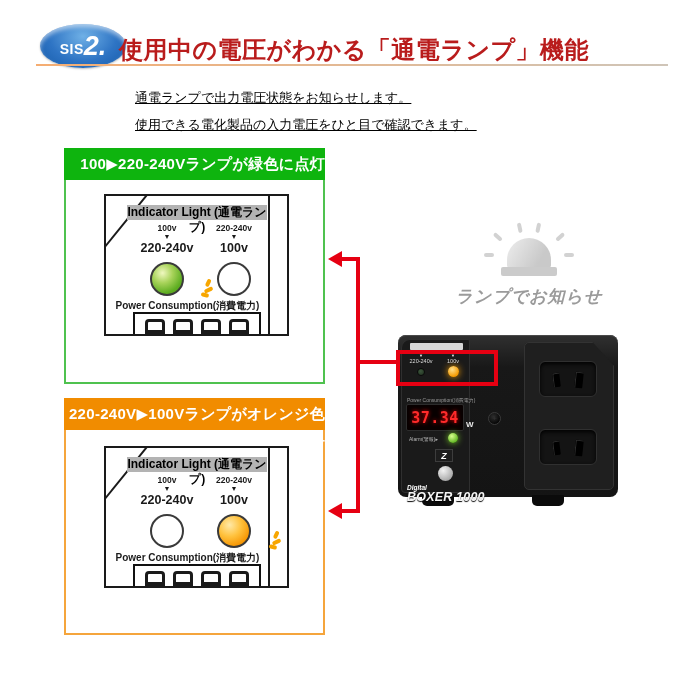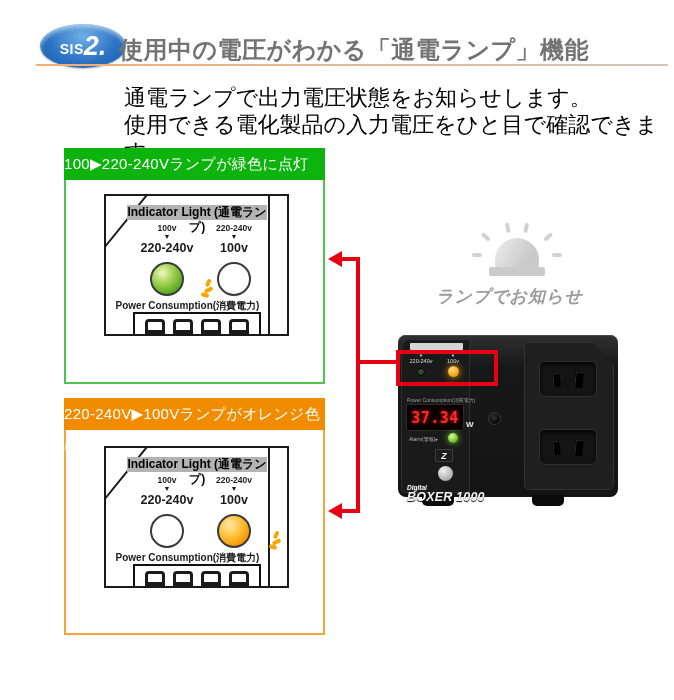--- a/index.html
+++ b/index.html
@@ -8,33 +8,33 @@
   .page { position:relative; width:674px; height:700px; background:#fff; overflow:hidden; }
 
   
   .badge { position:absolute; left:40px; top:24px; width:86px; height:44px; border-radius:50%;
     background:radial-gradient(ellipse at 50% 28%, #6fb0e6 0%, #2e74c4 55%, #155aa8 100%);
     box-shadow:inset 0 3px 4px rgba(255,255,255,.55), 0 1px 2px rgba(0,0,0,.25);
     display:flex; align-items:center; justify-content:center; color:#fff; }
   .badge-sis { font-size:14px; font-weight:bold; letter-spacing:.5px; margin-top:6px; }
   .badge-num { font-size:27px; font-weight:bold; font-style:italic; }
   .title { position:absolute; left:119px; top:34px; font-size:24px; font-weight:bold;
-    color:#737373; letter-spacing:.5px; white-space:nowrap; }
+    color:#b91c1c; letter-spacing:.5px; white-space:nowrap; }
   .rule { position:absolute; left:36px; top:64px; width:632px; height:2px;
     background:linear-gradient(to right,#f5ad72,#cfc5b8); }
 
-  .intro { position:absolute; left:124px; top:84px; font-size:22px; font-weight:500;
-    color:#000; line-height:27px; }
+  .intro { position:absolute; left:135px; top:84px; font-size:13px; font-weight:500;
+    color:#000; line-height:27px;text-decoration:underline; }
 
   
   .panel { position:absolute; left:64px; width:261px; background:#fff; }
   .panel.green  { top:148px; height:236px; border:2px solid #4fc24f; }
   .panel.orange { top:398px; height:237px; border:2px solid #f5a53c; }
-  .panel-header { height:32px; line-height:32px; text-align:left; color:#fff;
-    font-size:15px; font-weight:normal; letter-spacing:.3px; margin:-1px -1px 0 -1px; }
+  .panel-header { height:32px; line-height:32px; text-align:right; color:#fff;
+    font-size:15px; font-weight:bold; letter-spacing:.3px; margin:-1px -1px 0 -1px; }
   .panel.green  .panel-header { background:#0eb40e; margin:-2px; width:calc(100% + 4px); }
   .panel.orange .panel-header { background:#f18c00; margin:-2px; width:calc(100% + 4px); }
   .caption { position:absolute; left:9px; right:6px; top:192px; font-size:13.5px;
     line-height:19px; color:#111; white-space:pre-line; font-weight:500; }
 
   
   .illu { position:absolute; left:38px; top:44px; width:185px; height:142px;
     border:2px solid #1a1a1a; background:#fff; overflow:hidden; }
   .illu-vline { position:absolute; left:162px; top:0; width:2px; height:142px; background:#1a1a1a; }
   .illu-diag { position:absolute; left:-2px; top:51px; width:68px; height:2px; background:#1a1a1a;
@@ -73,21 +73,21 @@
   .hseg-mid { left:358px; top:360px; width:40px; height:4px; }
   .arrowhead { position:absolute; width:0; height:0;
     border-top:8px solid transparent; border-bottom:8px solid transparent;
     border-right:14px solid #e60012; }
   .arrow-top { left:328px; top:251px; }
   .arrow-bot { left:328px; top:503px; }
   .hl-rect { position:absolute; left:396px; top:350px; width:102px; height:36px;
     border:4px solid #e60012; z-index:6; }
 
   
-  .lampnote { position:absolute; left:436px; top:226px; width:162px; text-align:left; }
+  .lampnote { position:absolute; left:448px; top:226px; width:162px; text-align:center; }
   .beacon { position:relative; width:90px; height:50px; margin:0 auto; }
   .beacon .dome { position:absolute; left:23px; top:12px; width:44px; height:30px;
     border-radius:22px 22px 3px 3px;
     background:linear-gradient(120deg,#e6e6e6 15%,#c9c9c9 75%); }
   .beacon .base { position:absolute; left:17px; top:41px; width:56px; height:9px;
     background:#cbcbcb; border-radius:2px; }
   .ray { position:absolute; width:10px; height:3.5px; background:#d2d2d2; border-radius:2px; }
   .ray1 { left:0; top:27px; } .ray2 { right:0; top:27px; }
   .ray3 { left:9px; top:9px; transform:rotate(42deg); }
   .ray4 { right:9px; top:9px; transform:rotate(-42deg); }

